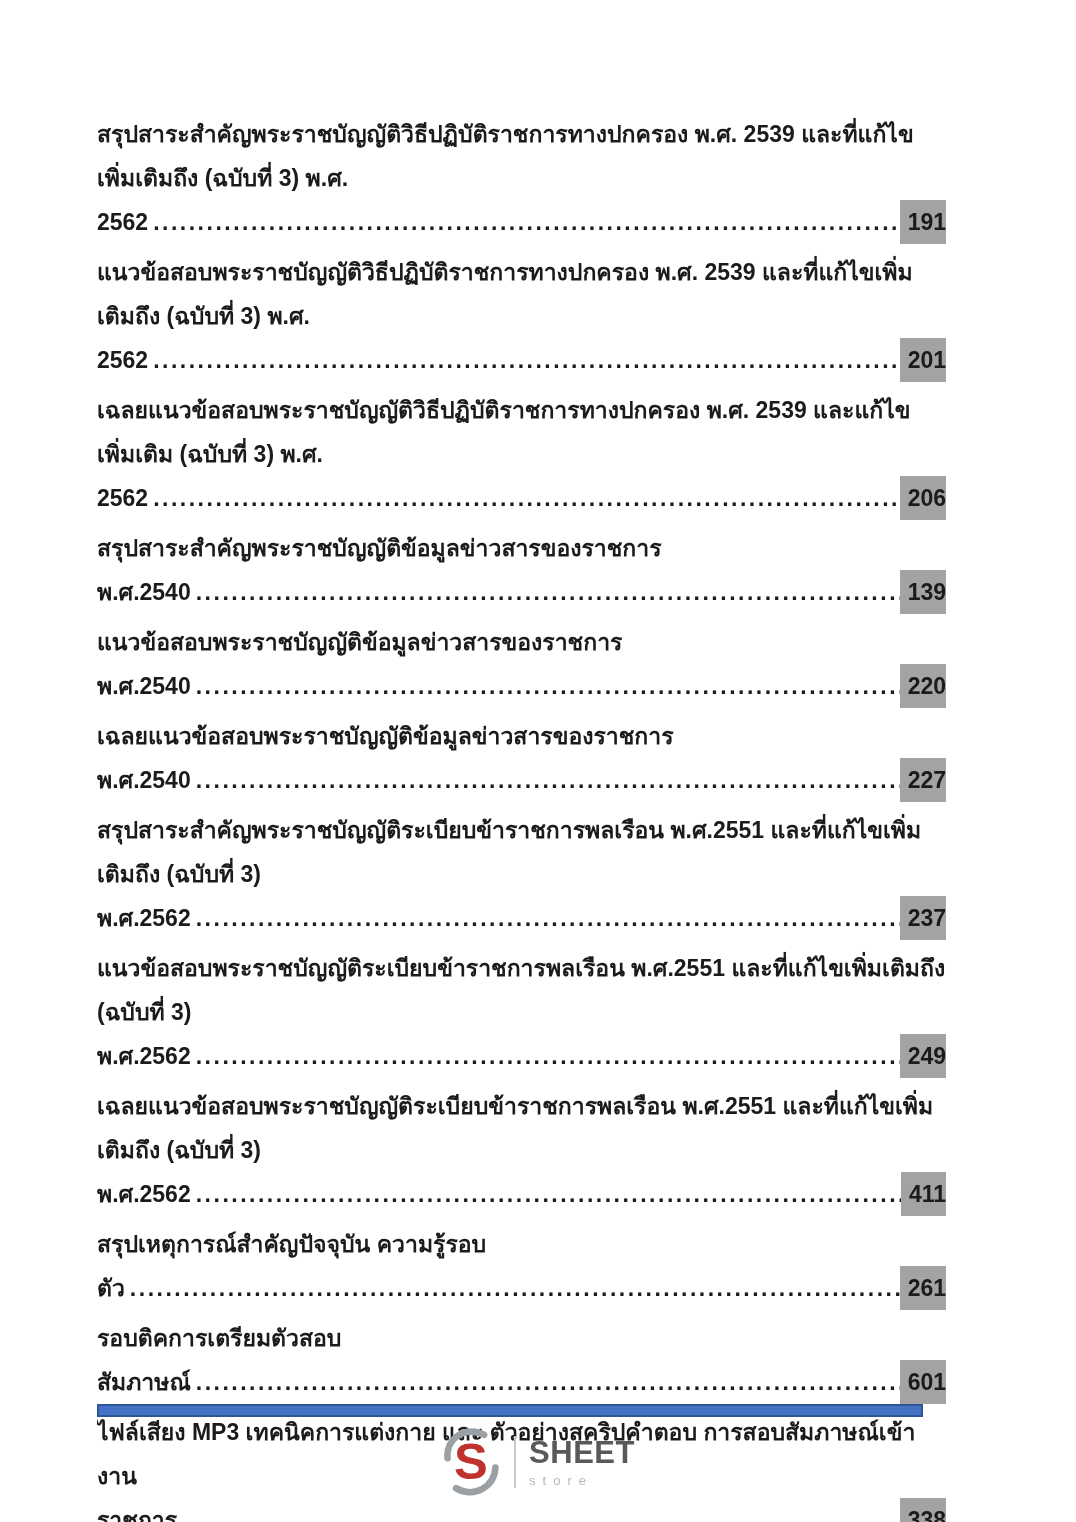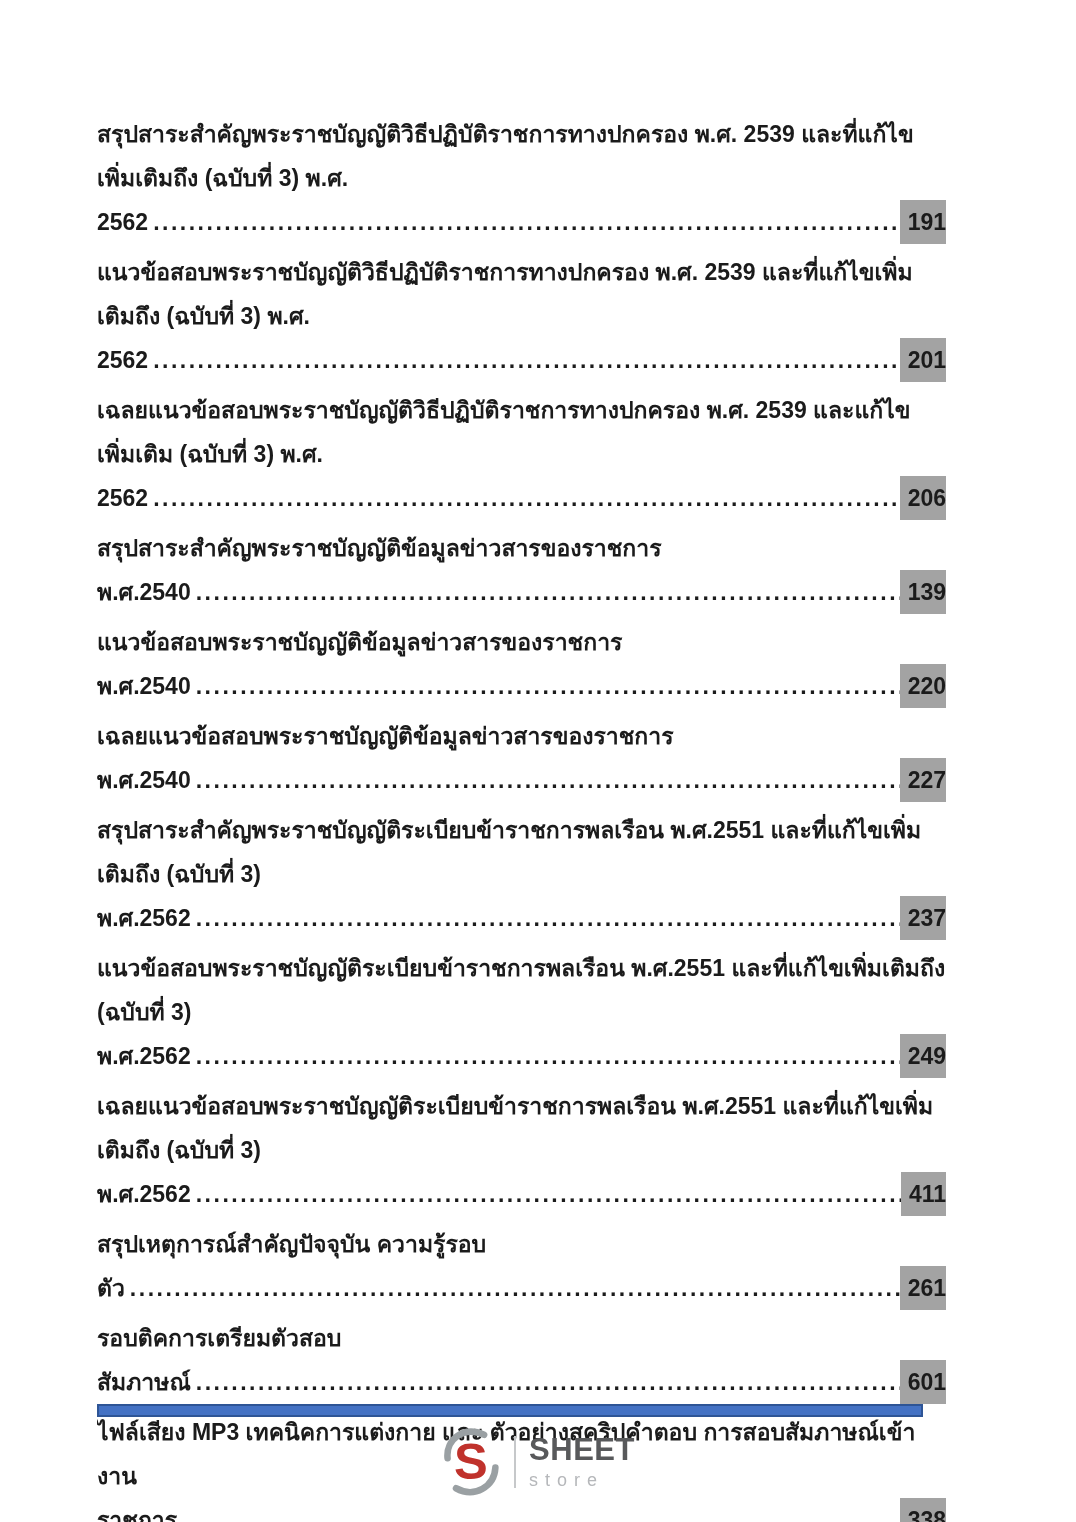--- a/index.html
+++ b/index.html
@@ -73,21 +73,21 @@
   }
   .logo-text { display: flex; flex-direction: column; justify-content: center; }
   .logo-brand {
     font-size: 31px;
     font-weight: 700;
     letter-spacing: 0.5px;
     line-height: 1;
     color: #58595b;
   }
   .logo-sub {
-    font-size: 18px;
+    font-size: 13px;
     letter-spacing: 7px;
     margin-top: 5px;
     color: #b5b7ba;
   }
 </style>
 </head>
 <body style="background: rgb(255, 255, 255); color: rgb(27, 27, 27);">
 
 <div class="page">
 

